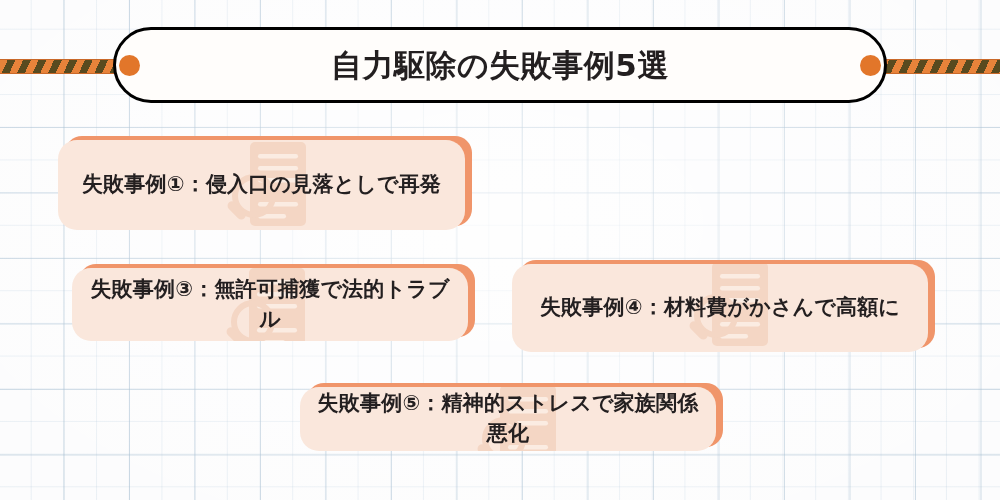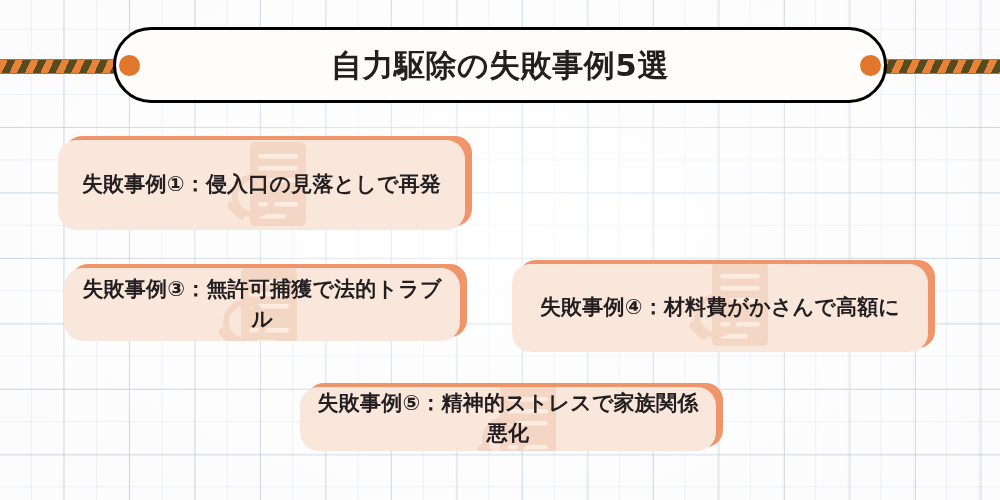--- a/index.html
+++ b/index.html
@@ -150,21 +150,21 @@
   .card-watermark {
     position: absolute;
     z-index: 1;
     opacity: 1;
     pointer-events: none;
   }
 
   
   #card-1 { left: 58px;  top: 128px; width: 407px; height: 90px; }
   #card-2 { left: 528px; top: 142px; width: 410px; height: 71px; }
-  #card-3 { left: 64px;  top: 256px; width: 396px; height: 73px; }
+  #card-3 { left: 72px;  top: 256px; width: 396px; height: 73px; }
   #card-4 { left: 512px; top: 252px; width: 416px; height: 88px; }
   #card-5 { left: 300px; top: 375px; width: 416px; height: 64px; }
 
   #card-1 .card-watermark { left: 160px; top: -4px; }
   #card-2 .card-watermark { left: 148px; top: -12px; }
   #card-3 .card-watermark { left: 145px; top: -6px; }
   #card-4 .card-watermark { left: 168px; top: -8px; }
   #card-5 .card-watermark { left: 168px; top: -8px; }
 </style>
 </head>

